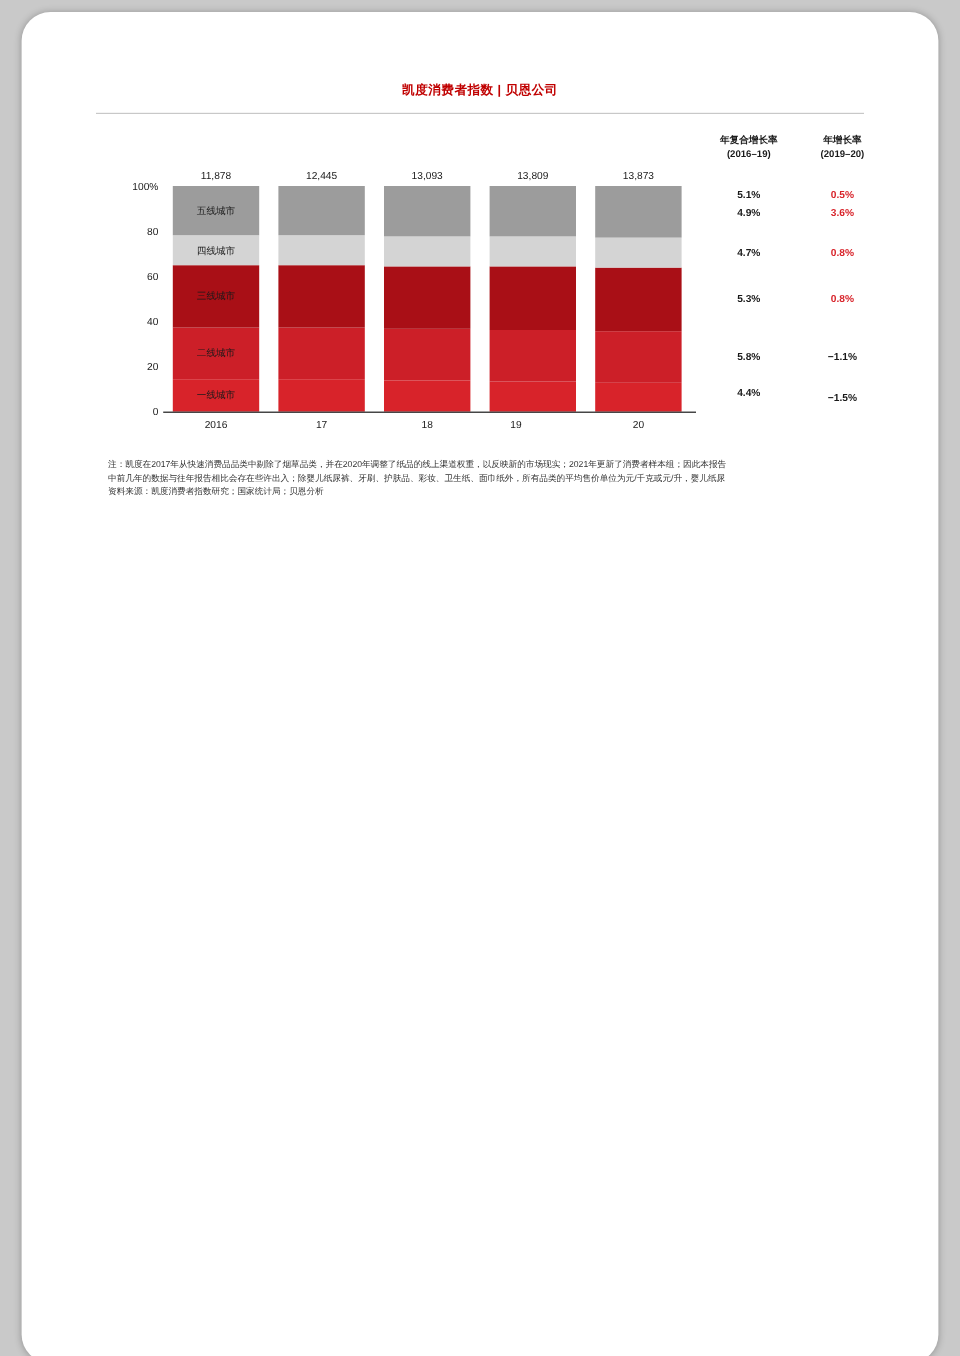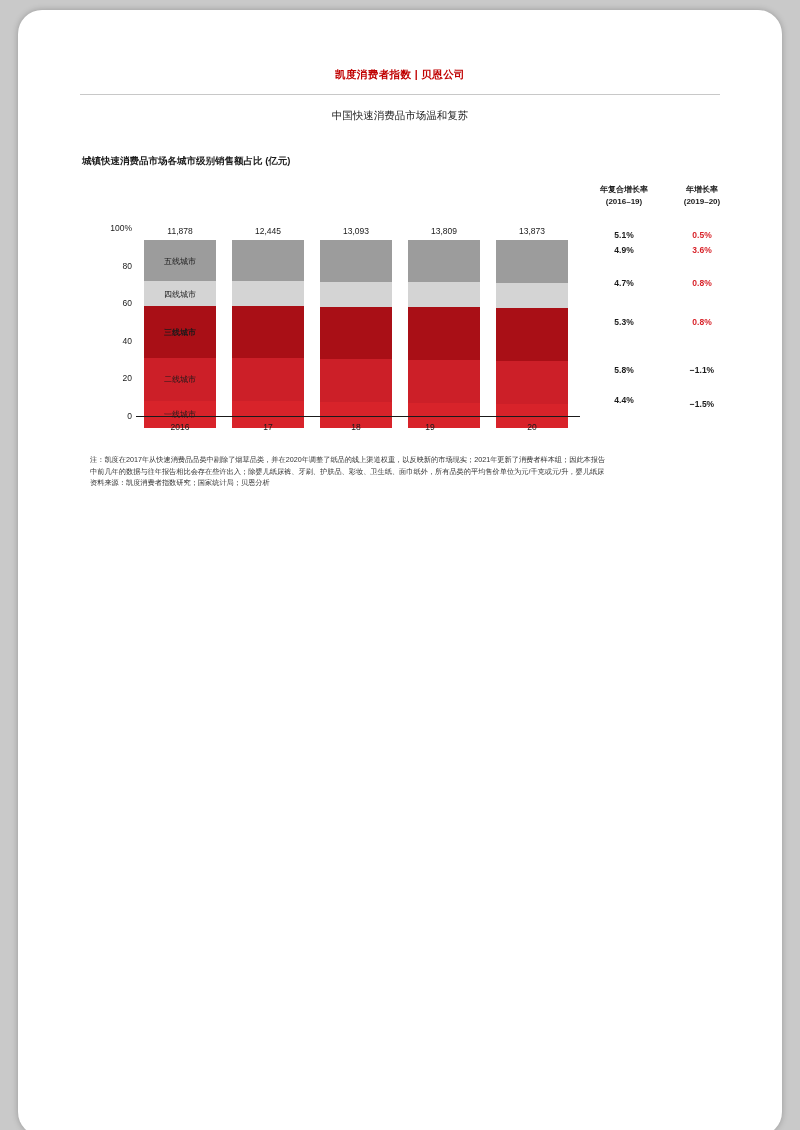--- a/index.html
+++ b/index.html
@@ -71,21 +71,21 @@
     text-align: center;
     line-height: 12px;
     color: #1a1a1a;
   }
   .growth-head.cagr { left: 570px; width: 72px; }
   .growth-head.yoy  { left: 648px; width: 72px; }
 
   .plot {
     position: absolute;
     left: 118px;
-    top: 56px;
+    top: 44px;
     width: 440px;
     height: 188px;
   }
   .y-axis-labels {
     position: absolute;
     left: 74px;
     top: 38px;
     width: 40px;
     height: 200px;
   }
@@ -170,24 +170,22 @@
 </style>
 </head>
 <body>
 
 <div class="page">
 
   <div class="header">
     <span>凯度消费者指数 | 贝恩公司</span>
   </div>
   <div class="header-rule"></div>
-  <div class="subheader">中国快速消费品市场温和复苏</div>
-
-
-  <div class="chart-title">城镇快速消费品市场各城市级别销售额占比 (亿元)</div>
+
+
 
   <div class="chart-wrap">
 
     <div class="growth-head cagr">
       <div>年复合增长率</div>
       <div>(2016–19)</div>
     </div>
     <div class="growth-head yoy">
       <div>年增长率</div>
       <div>(2019–20)</div>
@@ -202,21 +200,21 @@
         <span class="y-tick" style="top: 6px;">100%</span>
       </div>
     <div class="plot" id="plot">
         <div class="bar-total" style="left: 8px;">11,878</div>
         <div class="bar-group" style="left: 8px; height: 188px;">
           <div class="seg" style="background: rgb(216, 35, 42); height: 27.26px; bottom: 0px;"></div>
           <div class="seg-label" style="bottom: auto; top: 174.37px;">一线城市</div>
           <div class="seg" style="background: rgb(204, 31, 40); height: 43.24px; bottom: 27.26px;"></div>
           <div class="seg-label" style="bottom: auto; top: 139.12px;">二线城市</div>
           <div class="seg" style="background: rgb(169, 15, 22); height: 51.7px; bottom: 70.5px;"></div>
-          <div class="seg-label" style="bottom: auto; top: 91.65px; font-weight: bold;">三线城市</div>
+          <div class="seg-label" style="bottom: auto; top: 91.65px;">三线城市</div>
           <div class="seg" style="background: rgb(212, 212, 212); height: 24.44px; bottom: 122.2px;"></div>
           <div class="seg-label" style="bottom: auto; top: 53.58px;">四线城市</div>
           <div class="seg" style="background: rgb(156, 156, 156); height: 41.36px; bottom: 146.64px;"></div>
           <div class="seg-label" style="bottom: auto; top: 20.68px;">五线城市</div>
         </div>
         <div class="bar-total" style="left: 96px;">12,445</div>
         <div class="bar-group" style="left: 96px; height: 188px;">
           <div class="seg" style="background: rgb(216, 35, 42); height: 27.26px; bottom: 0px;"></div>
           <div class="seg" style="background: rgb(204, 31, 40); height: 42.3px; bottom: 27.26px;"></div>
           <div class="seg" style="background: rgb(169, 15, 22); height: 52.64px; bottom: 69.56px;"></div>

